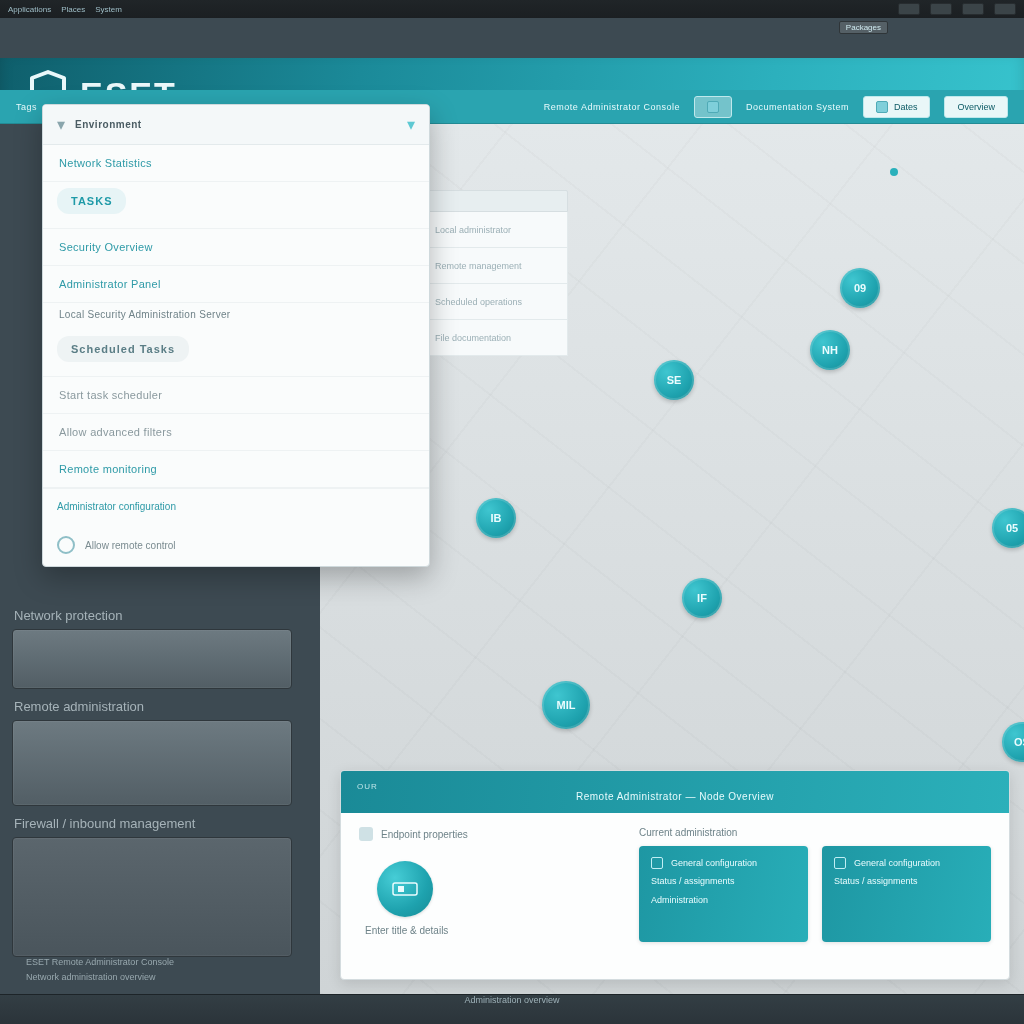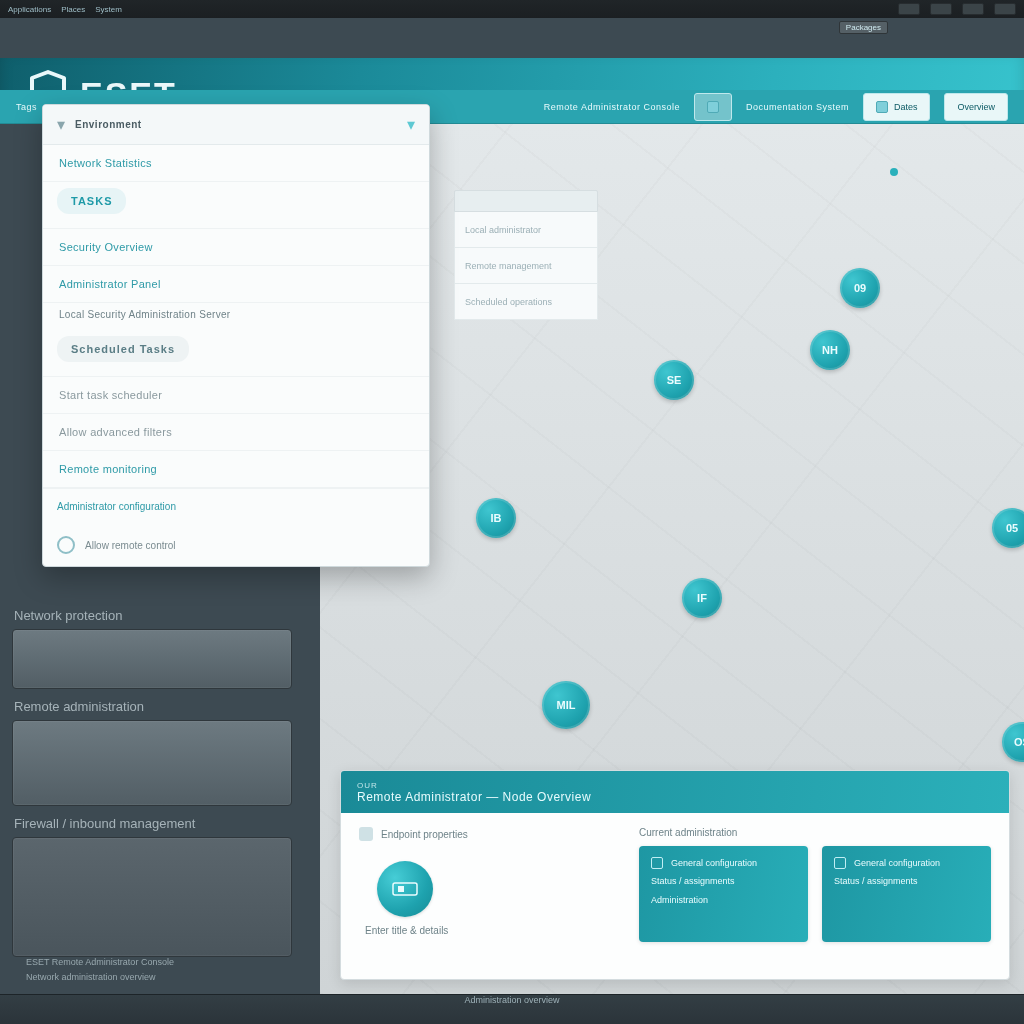--- a/index.html
+++ b/index.html
@@ -45,21 +45,21 @@
   
   .sub-header {
     position: absolute; left: 0; right: 0; top: 90px; height: 34px;
     background: #2aa4b0;
     display: flex; align-items: center; padding: 0 16px; gap: 14px;
     box-shadow: inset 0 -1px 0 rgba(0,0,0,.15);
   }
   .sub-header .lbl { color: #e8fbfd; font-size: 9px; letter-spacing: .5px; }
   .sub-header .spacer { flex: 1; }
   .sub-header .pill {
-    height: 28px; padding: 0 12px; display: flex; align-items: center;
+    height: 22px; padding: 0 12px; display: flex; align-items: center;
     border-radius: 3px; border: 1px solid #bfe8ec; background: rgba(255,255,255,.35);
     color: #0b5a64; font-size: 9px; gap: 6px;
   }
   .sub-header .pill.light { background: #e9f7f8; }
   .sub-header .pill .sq { width: 12px; height: 12px; background: #7fcfda; border: 1px solid #4faab6; border-radius: 2px; }
 
   
   .left-rail {
     position: absolute; left: 0; top: 124px; bottom: 30px; width: 320px;
     background: #3d4a52; padding: 10px 12px 12px 12px; color: #c8d3d7;
@@ -135,21 +135,21 @@
     display: flex; align-items: center; justify-content: center;
     color: #eafcfe; font-size: 11px; font-weight: 700;
   }
   .map-dot-sm {
     position: absolute; width: 8px; height: 8px; border-radius: 50%;
     background: #2ab0bb;
   }
 
   
   .faint-list {
-    position: absolute; left: 438px; top: 190px; width: 160px; z-index: 5; padding-left: 16px;
+    position: absolute; left: 408px; top: 190px; width: 160px; z-index: 5; padding-left: 16px;
   }
   .faint-list .hdr {
     height: 22px; background: #e7eef0; border: 1px solid #d6dee1;
     border-radius: 2px 2px 0 0;
   }
   .faint-list .row {
     height: 36px; background: #f7fafb; border: 1px solid #e3eaec; border-top: none;
     display: flex; align-items: center; padding: 0 10px;
     font-size: 9px; color: #9cb0b6;
   }
@@ -159,21 +159,21 @@
     position: absolute; left: 340px; right: 14px; bottom: 44px; height: 210px;
     background: #fdfefe; border: 1px solid #d4dcdf; border-radius: 4px;
     box-shadow: 0 4px 14px rgba(0,0,0,.12);
     display: flex; flex-direction: column; overflow: hidden;
   }
   .info-panel .ip-head {
     height: 42px; background: linear-gradient(95deg, #1a8a97, #2bb0ba);
     color: #e6fbfd; padding: 6px 16px; display: flex; flex-direction: column; justify-content: center;
   }
   .ip-head .small { font-size: 8px; opacity: .8; letter-spacing: 1px; }
-  .ip-head .title { font-size: 12px; letter-spacing: .5px; }
+  .ip-head .title { font-size: 10px; letter-spacing: .5px; text-align: center; }
   .ip-body { flex: 1; display: flex; gap: 20px; padding: 14px 18px; }
   .ip-left { width: 260px; }
   .ip-left .lbl {
     display: flex; align-items: center; gap: 8px; font-size: 10px; color: #6e8389;
   }
   .ip-left .lbl .ico {
     width: 14px; height: 14px; border-radius: 3px; background: #cfe1e5;
   }
   .ip-left .avatar {
     width: 56px; height: 56px; border-radius: 50%; margin: 20px 0 8px 18px;
@@ -288,20 +288,21 @@
       <div class="map-pin" style="left: 672px; top: 384px; width: 40px; height: 40px;">05</div>
       <div class="map-pin" style="left: 682px; top: 598px; width: 40px; height: 40px;">OS</div>
     </div>
 </div>
 
 <div class="faint-list">
   <div class="hdr"></div>
   <div class="row">Local administrator</div>
   <div class="row">Remote management</div>
   <div class="row">Scheduled operations</div>
+  <div class="row">File documentation</div>
 </div>
 
 <div class="dropdown-panel">
   <div class="dd-head">
     <span class="chev">▾</span>
     <span class="title">Environment</span>
     <span class="chev-right">▾</span>
   </div>
 
   <div class="dd-item">Network Statistics</div>

